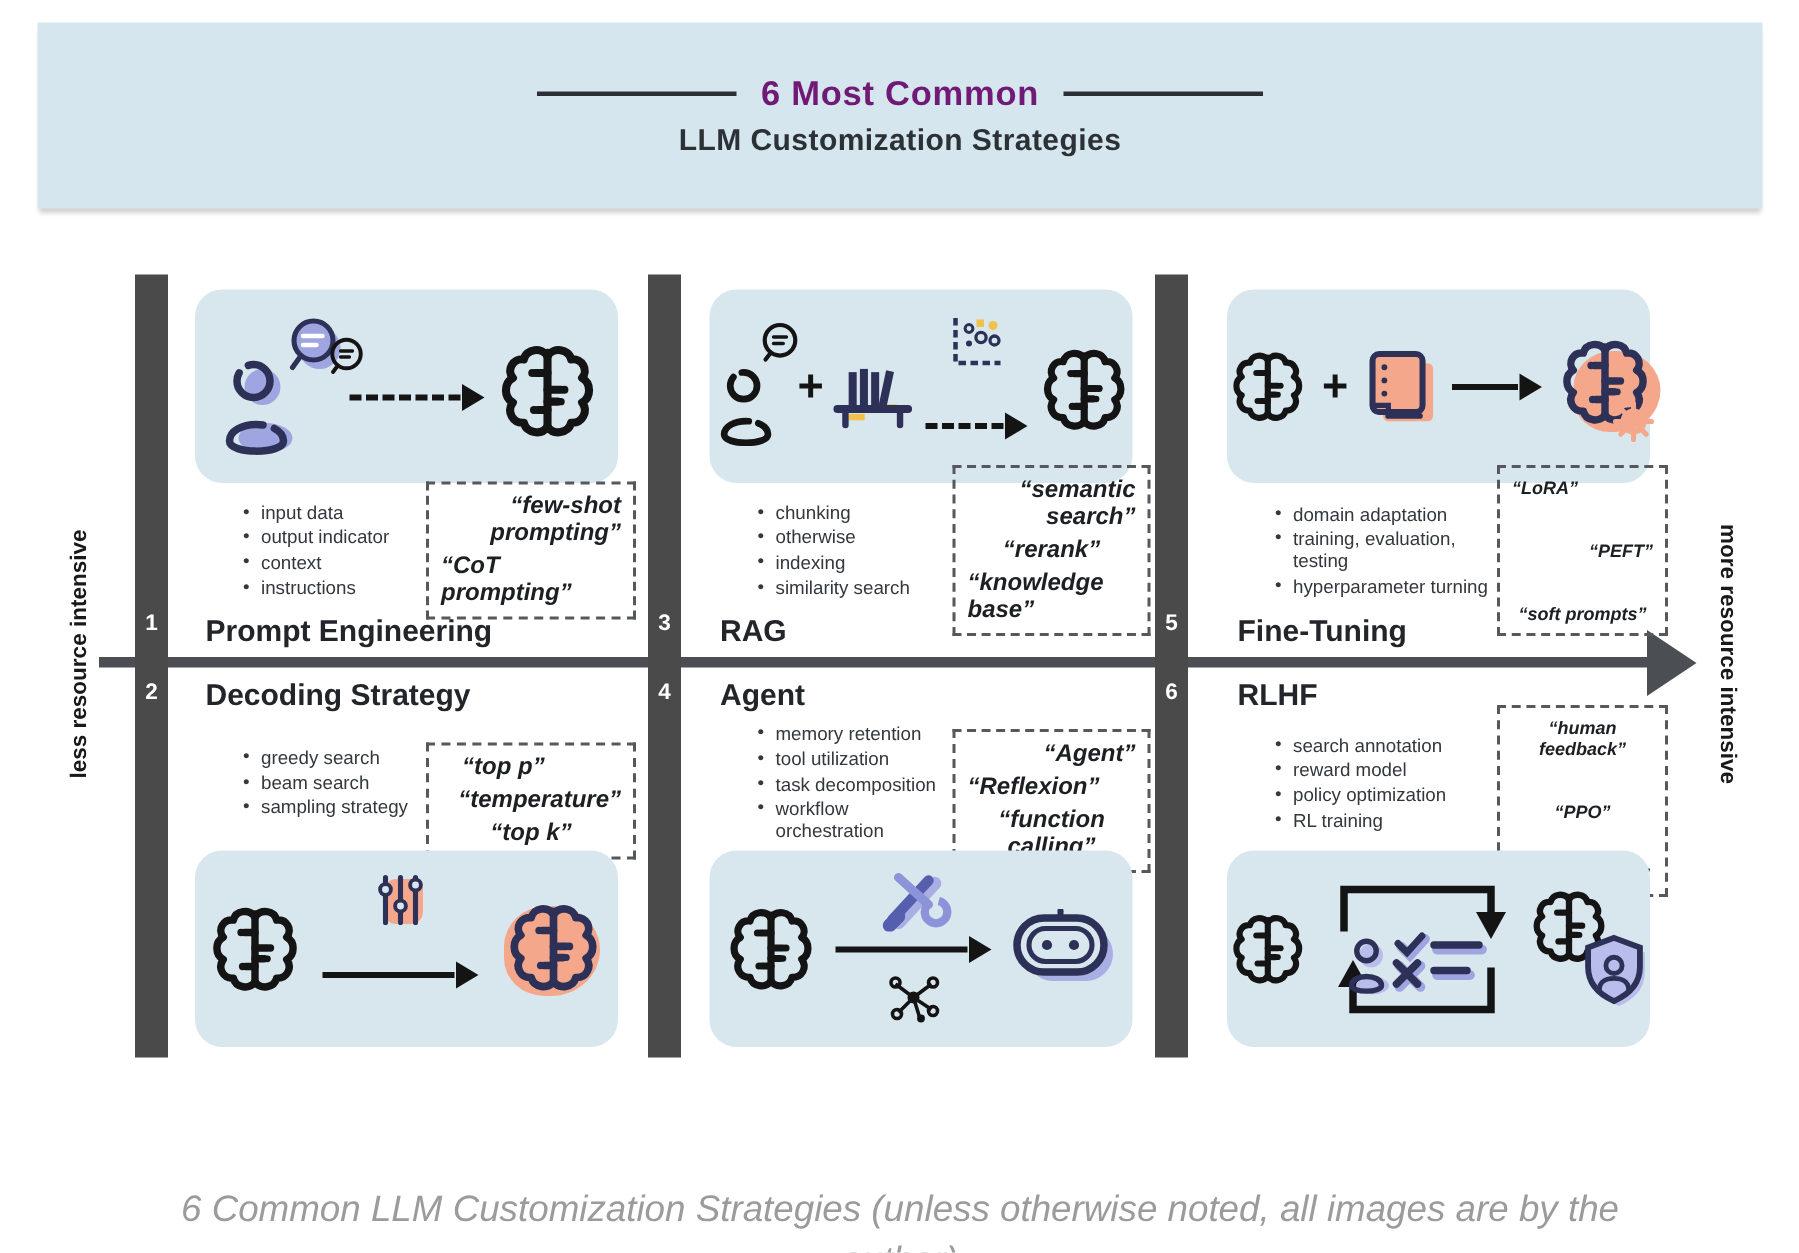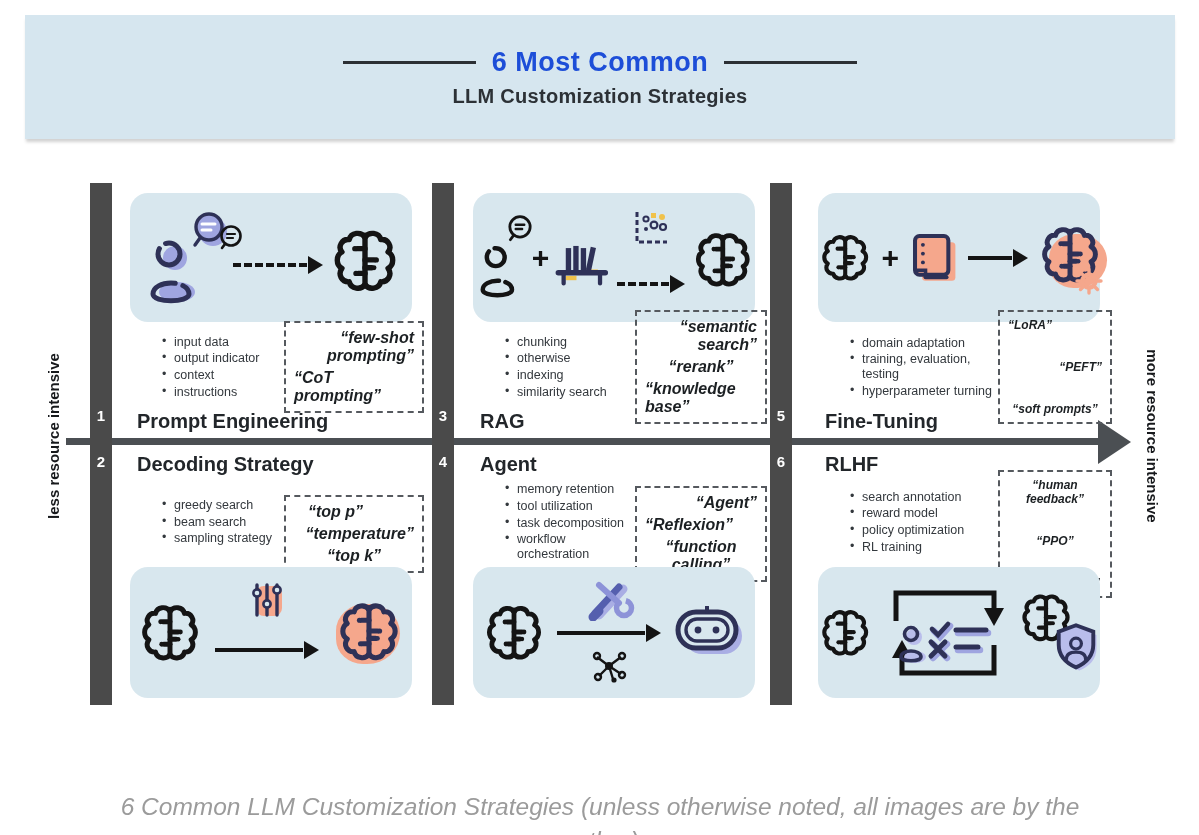--- a/index.html
+++ b/index.html
@@ -5,21 +5,21 @@
   * { box-sizing: border-box; margin: 0; padding: 0; }
   html,body { width:1199px; height:835px; background:#ffffff;
     font-family:"Liberation Sans", sans-serif; position:relative; overflow:hidden; }
 
   
   .header { position:absolute; left:25px; top:15px; width:1150px; height:124px;
     background:#d6e6ef; box-shadow:0 4px 3px -1px rgba(0,0,0,.18);
     display:flex; flex-direction:column; align-items:center; justify-content:center; gap:7px; }
   .eyebrow-row { display:flex; align-items:center; gap:16px; }
   .rule { width:133px; height:3px; background:#2c3034; }
-  .eyebrow { color:#1d4ed8; font-weight:bold; font-size:27px; letter-spacing:.5px; }
+  .eyebrow { color:#701a75; font-weight:bold; font-size:23px; letter-spacing:.5px; }
   .main-title { color:#2c3136; font-weight:bold; font-size:20px; letter-spacing:.3px; }
 
   
   .vlabel { position:absolute; font-weight:bold; font-size:15px; color:#17191c; white-space:nowrap; }
   .vlabel.left  { left:53px;  top:436px; transform:translate(-50%,-50%) rotate(-90deg); }
   .vlabel.right { left:1152px; top:436px; transform:translate(-50%,-50%) rotate(90deg); }
   .axis-line { position:absolute; left:66px; top:438px; width:1034px; height:7px; background:#4b4f53; }
   .axis-head { position:absolute; left:1098px; top:420px; width:0; height:0;
     border-top:22px solid transparent; border-bottom:22px solid transparent; border-left:33px solid #4b4f53; }
   .vbar { position:absolute; top:183px; width:22px; height:522px; background:#4a4a4a; }

